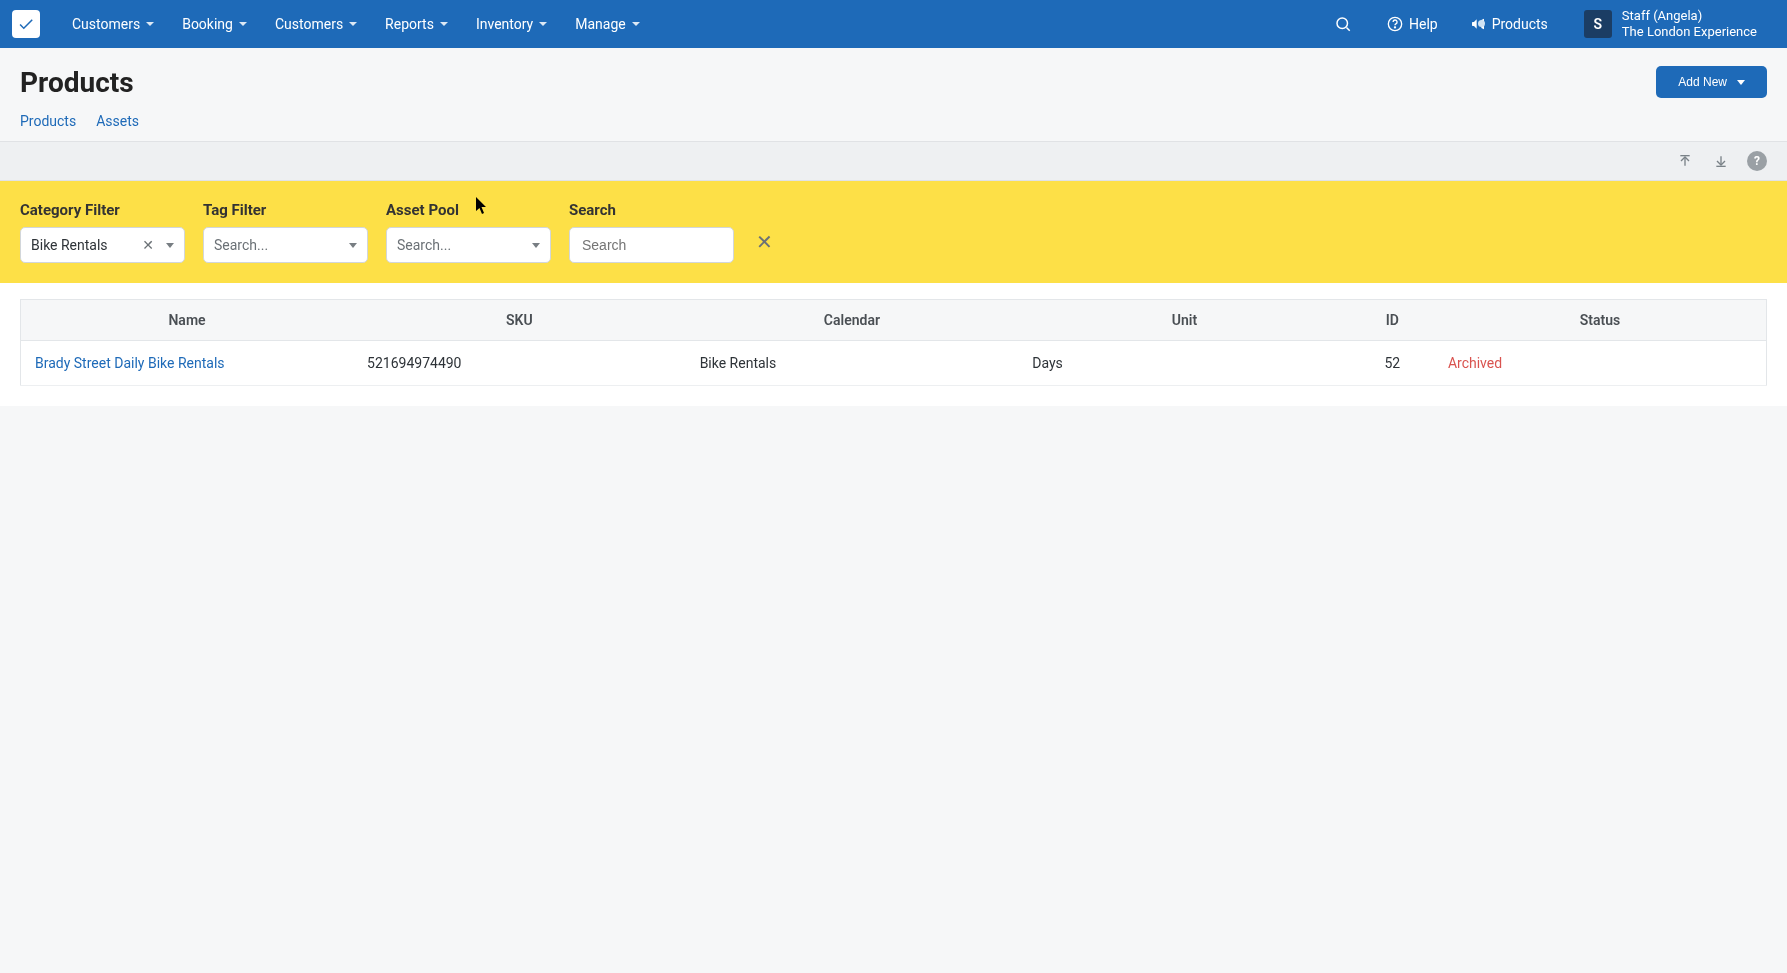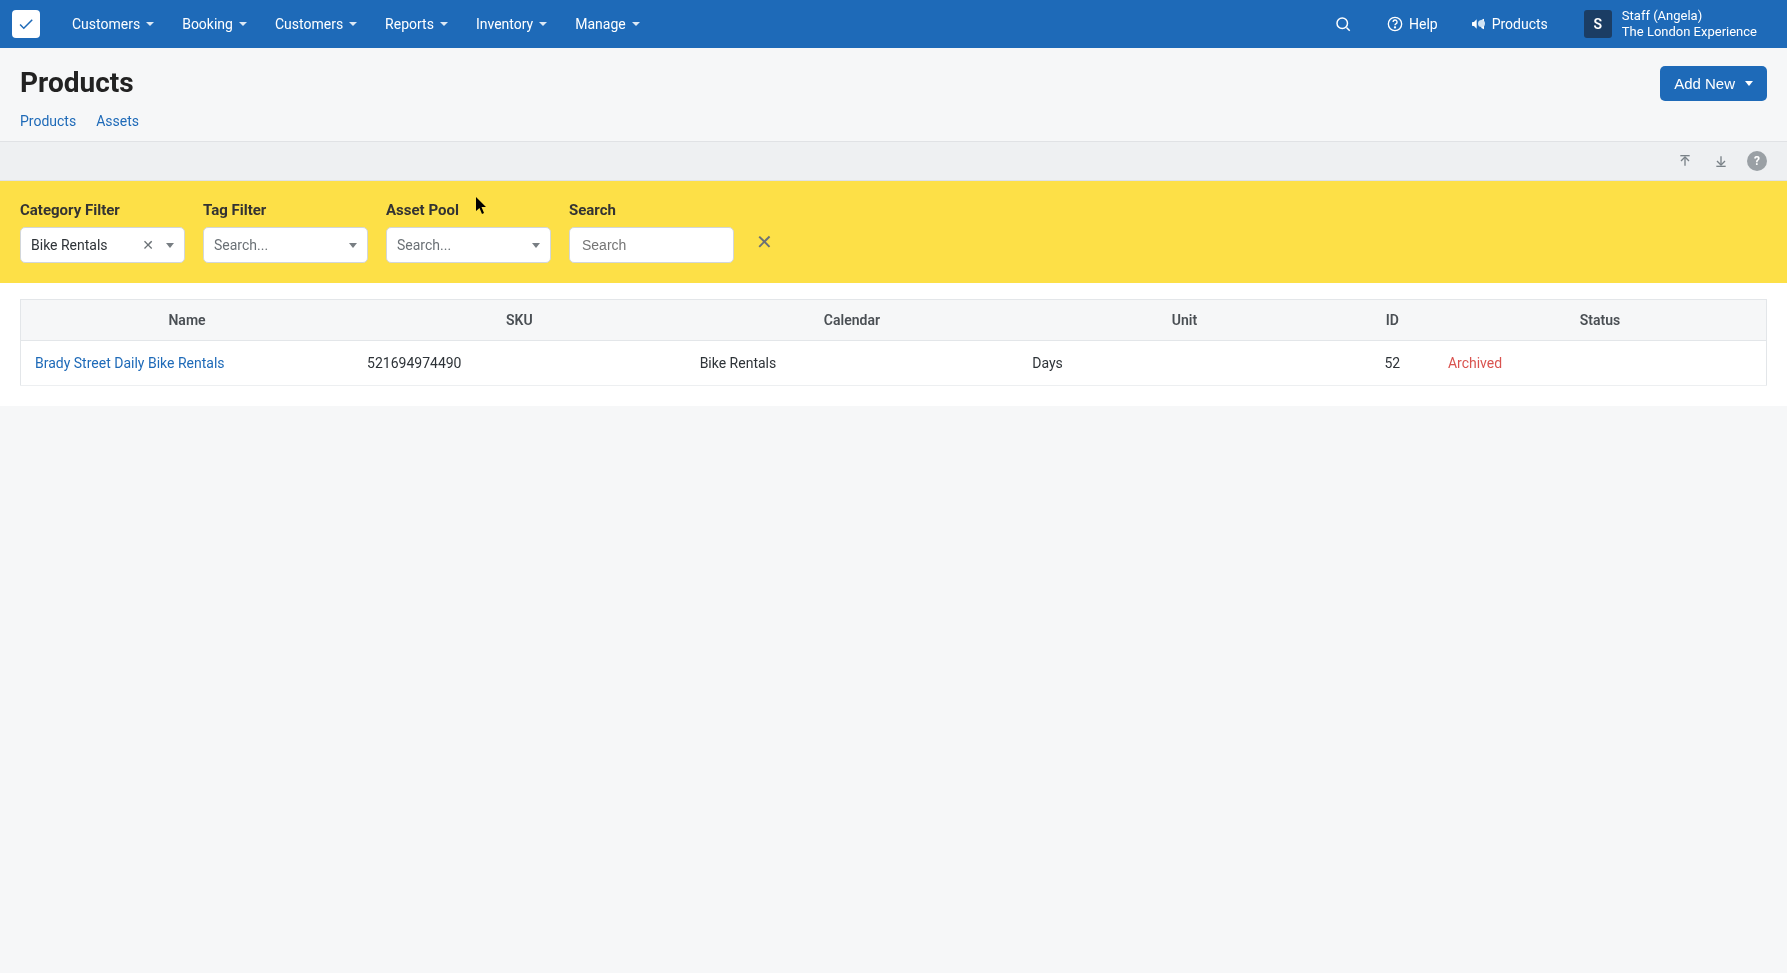--- a/index.html
+++ b/index.html
@@ -69,21 +69,21 @@
   .page-head {
     padding: 18px 20px 0 20px;
     display:flex; align-items:flex-start; justify-content:space-between;
     background:#f6f7f8;
   }
   .page-head-left h1 { margin:0; font-size:28px; font-weight:700; color:#222;}
   .tabs { display:flex; gap:20px; margin-top:14px; padding-bottom:12px;}
   .tab { color:#1e6ab8; cursor:pointer; font-size:14px;}
   .add-btn {
     background:#1e6ab8; color:#fff; border:none; border-radius:5px;
-    padding:9px 14px; font-size:15px; font-weight:500; cursor:pointer;
+    padding:9px 22px; font-size:12px; font-weight:500; cursor:pointer;
     display:flex; align-items:center; gap:10px;
   }
   .add-btn .caret {
     width:0; height:0;
     border-left:4px solid transparent; border-right:4px solid transparent;
     border-top:5px solid #fff;
   }
 
   
   .toolbar-stripe {

